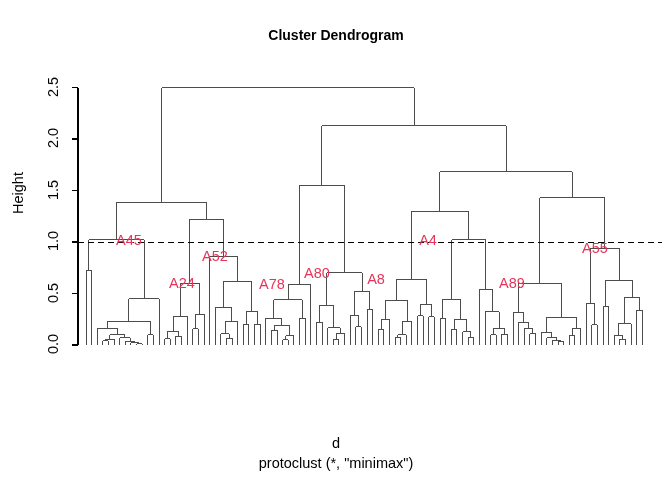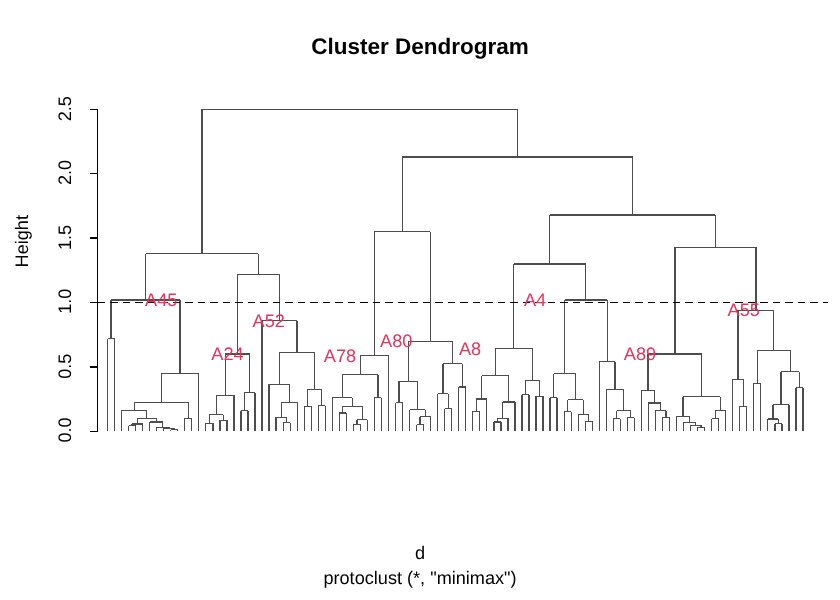--- a/index.html
+++ b/index.html
@@ -20,21 +20,21 @@
     width: 672px;
     height: 480px;
     background: #ffffff;
   }
   #plot-title {
     position: absolute;
     left: 0;
     top: 27px;
     width: 672px;
     text-align: center;
-    font-size: 18px;
+    font-size: 14px;
     font-weight: bold;
     letter-spacing: 0px;
     font-family: "Liberation Sans", sans-serif;
   }
   #ylabel {
     position: absolute;
     left: -22px;
     top: 185px;
     width: 80px;
     text-align: center;

